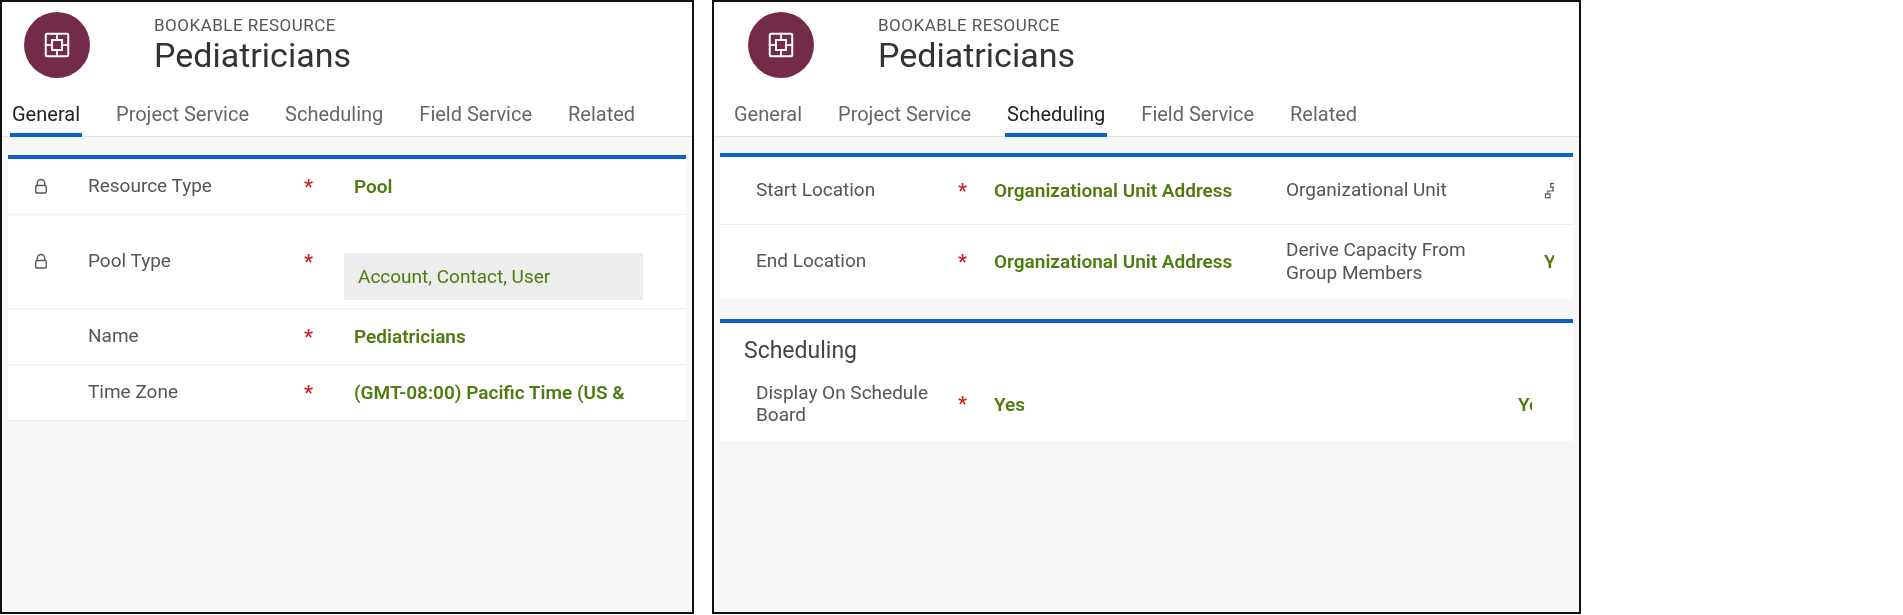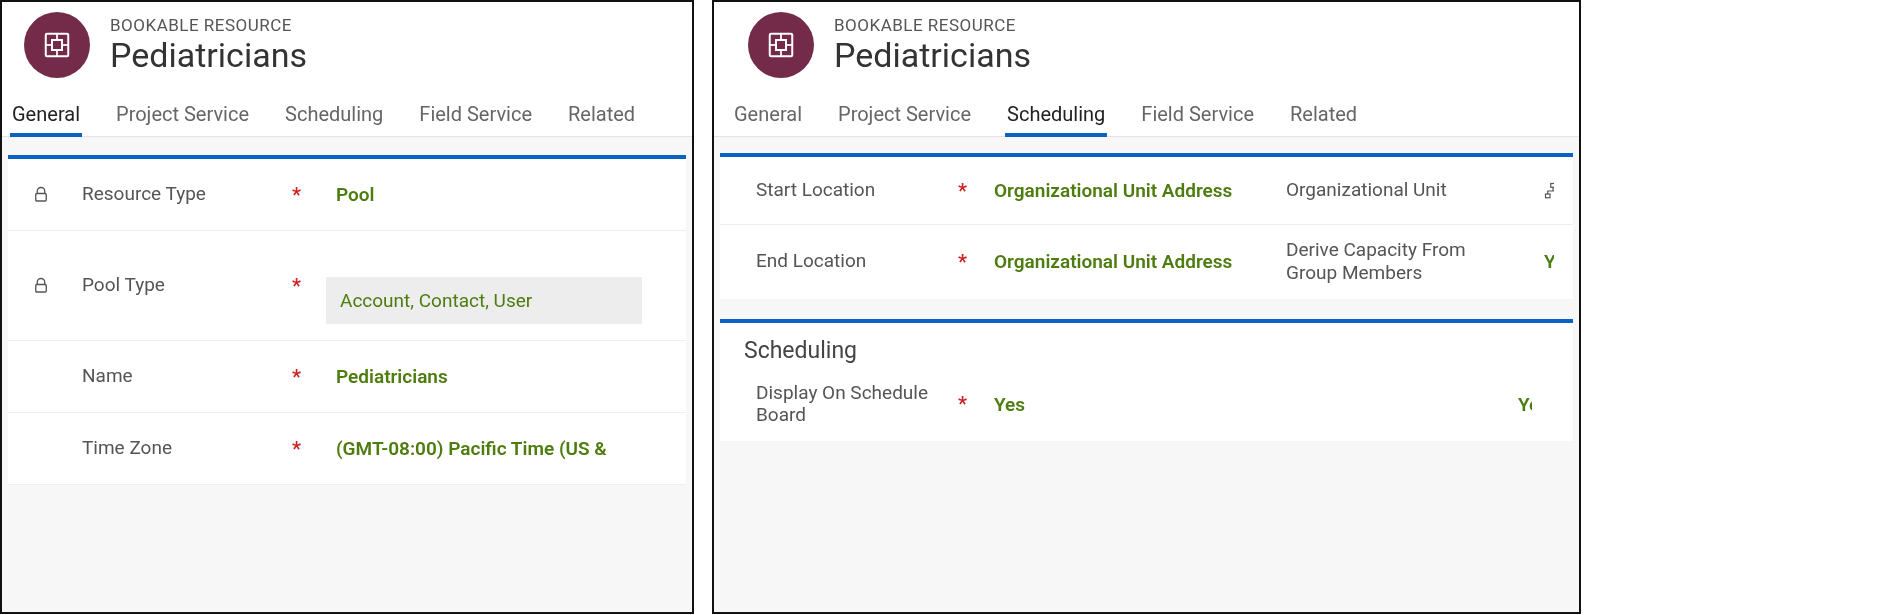--- a/index.html
+++ b/index.html
@@ -35,21 +35,21 @@
   }
   .panel-right .hdr { padding-left: 34px; }
   .avatar {
     width: 66px; height: 66px;
     border-radius: 50%;
     background: #742b4a;
     display: flex; align-items: center; justify-content: center;
     flex-shrink: 0;
   }
   .avatar svg { width: 30px; height: 30px; }
-  .hdr-text { display: flex; flex-direction: column; }
+  .hdr-text { display: flex; flex-direction: column; margin-left: 44px; }
   .hdr-kicker {
     font-size: 17px;
     letter-spacing: .5px;
     color: #555;
     font-weight: 400;
   }
   .hdr-title {
     font-size: 34px;
     font-weight: 400;
     color: #333;
@@ -103,22 +103,22 @@
   }
 
   
   .field-row {
     display: grid;
     align-items: center;
     border-bottom: 1px solid #eee;
   }
   .panel-left .field-row {
     grid-template-columns: 40px 200px 24px 1fr;
-    padding: 16px 24px;
-    column-gap: 10px;
+    padding: 8px 24px;
+    column-gap: 16px;
   }
   .panel-right .row2 {
     grid-template-columns: 200px 24px 300px 220px 24px 1fr;
     padding: 14px 26px 14px 36px;
     column-gap: 2px;
   }
   .panel-right .row2:last-child { border-bottom: none; }
 
   .lock-cell {
     display: flex; align-items: center; justify-content: flex-start;

